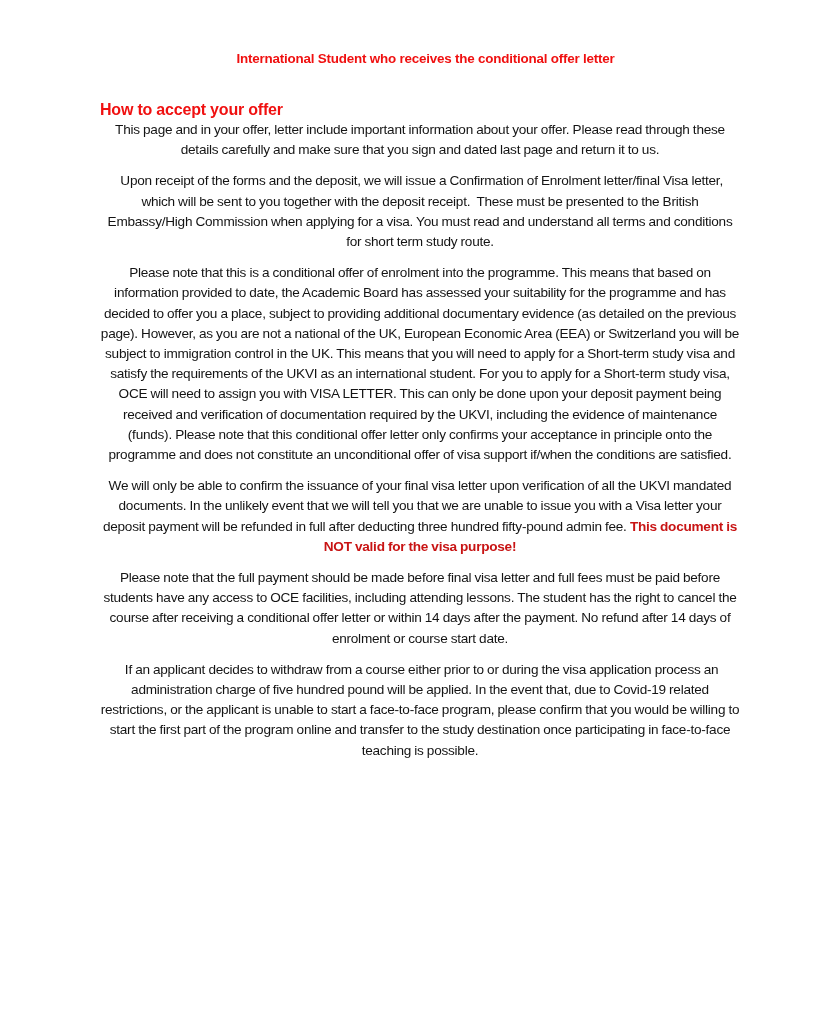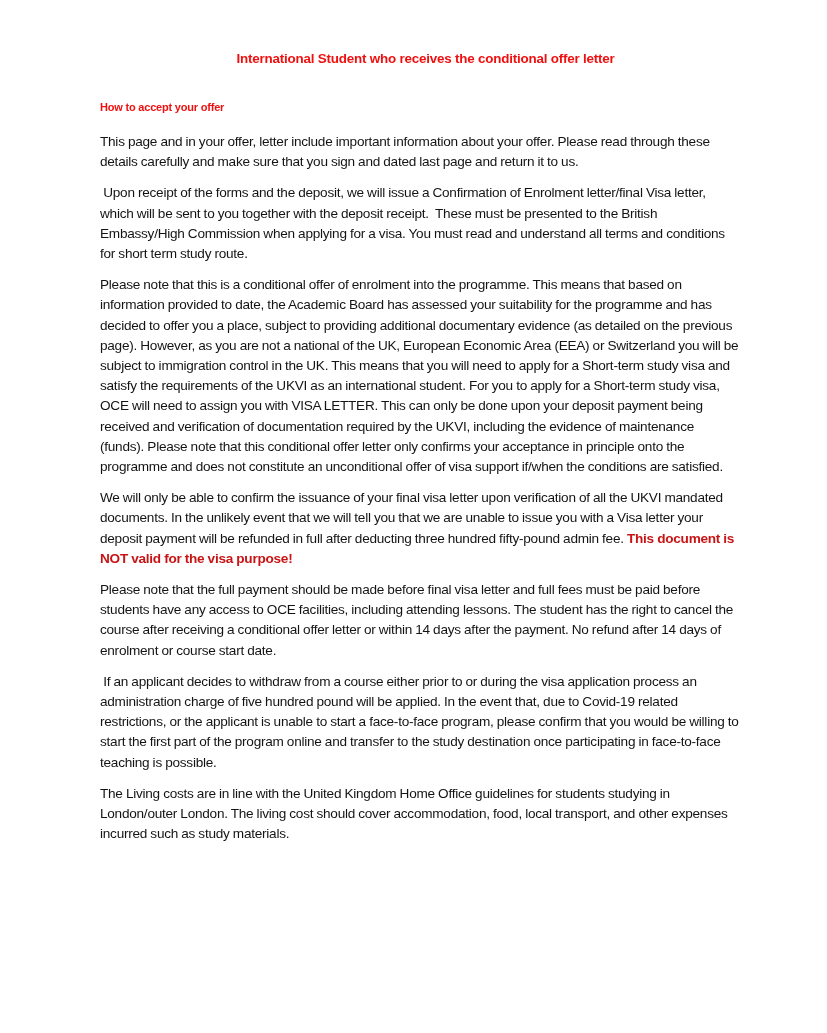--- a/index.html
+++ b/index.html
@@ -25,30 +25,31 @@
       font-weight: bold;
       color: #f01010;
       letter-spacing: -0.2px;
       margin: 12px;
     }
     .section-heading {
       position: absolute;
       top: 101px;
       left: 100px;
       margin: 0;
-      font-size: 11px;
+      font-size: 16px;
       font-weight: bold;
       color: #f01010;
       letter-spacing: -0.2px;
     }
     .body {
       position: absolute;
       left: 100px;
-      top: 132px;
+      top: 120px;
       width: 640px;
+      text-align: center;
     }
     .para {
       margin: 0 0 11px 0;
       font-size: 13.6px;
       line-height: 20.2px;
       letter-spacing: -0.25px;
       word-spacing: -0.3px;
       color: #141414;
     }
     .warning {
@@ -63,14 +64,13 @@
 
 <h2 class="section-heading">How to accept your offer</h2>
 
 <div class="body">
   <p class="para" style="white-space:pre-wrap">This page and in your offer, letter include important information about your offer. Please read through these details carefully and make sure that you sign and dated last page and return it to us.</p>
   <p class="para" style="white-space:pre-wrap"> Upon receipt of the forms and the deposit, we will issue a Confirmation of Enrolment letter/final Visa letter, which will be sent to you together with the deposit receipt.  These must be presented to the British Embassy/High Commission when applying for a visa. You must read and understand all terms and conditions for short term study route.</p>
   <p class="para" style="white-space:pre-wrap">Please note that this is a conditional offer of enrolment into the programme. This means that based on information provided to date, the Academic Board has assessed your suitability for the programme and has decided to offer you a place, subject to providing additional documentary evidence (as detailed on the previous page). However, as you are not a national of the UK, European Economic Area (EEA) or Switzerland you will be subject to immigration control in the UK. This means that you will need to apply for a Short-term study visa and satisfy the requirements of the UKVI as an international student. For you to apply for a Short-term study visa, OCE will need to assign you with VISA LETTER. This can only be done upon your deposit payment being received and verification of documentation required by the UKVI, including the evidence of maintenance (funds). Please note that this conditional offer letter only confirms your acceptance in principle onto the programme and does not constitute an unconditional offer of visa support if/when the conditions are satisfied.</p>
   <p class="para" style="white-space:pre-wrap"><span>We will only be able to confirm the issuance of your final visa letter upon verification of all the UKVI mandated documents. In the unlikely event that we will tell you that we are unable to issue you with a Visa letter your deposit payment will be refunded in full after deducting three hundred fifty-pound admin fee. </span><span class="warning">This document is NOT valid for the visa purpose!</span></p>
   <p class="para" style="white-space:pre-wrap">Please note that the full payment should be made before final visa letter and full fees must be paid before students have any access to OCE facilities, including attending lessons. The student has the right to cancel the course after receiving a conditional offer letter or within 14 days after the payment. No refund after 14 days of enrolment or course start date.</p>
   <p class="para" style="white-space:pre-wrap"> If an applicant decides to withdraw from a course either prior to or during the visa application process an administration charge of five hundred pound will be applied. In the event that, due to Covid-19 related restrictions, or the applicant is unable to start a face-to-face program, please confirm that you would be willing to start the first part of the program online and transfer to the study destination once participating in face-to-face teaching is possible.</p>
-  <p class="para" style="white-space:pre-wrap">The Living costs are in line with the United Kingdom Home Office guidelines for students studying in London/outer London. The living cost should cover accommodation, food, local transport, and other expenses incurred such as study materials.</p>
 </div>
 
 </body></html>

